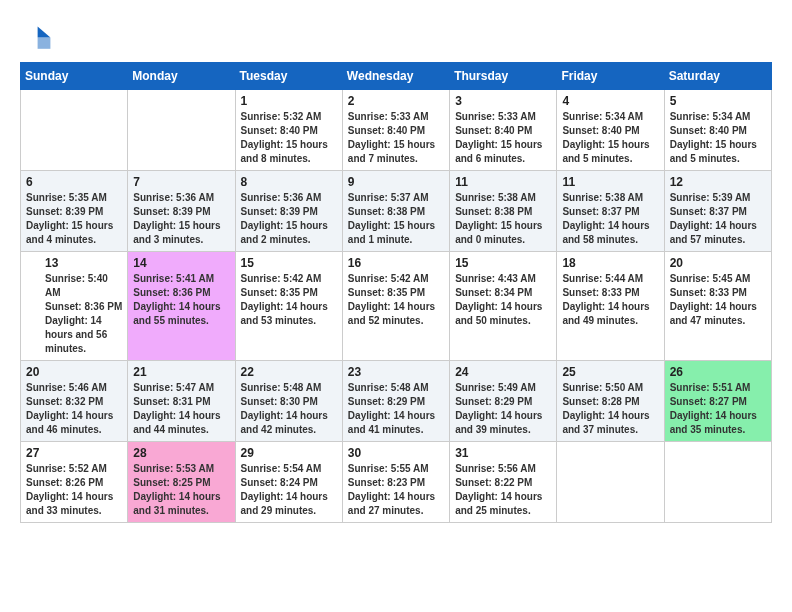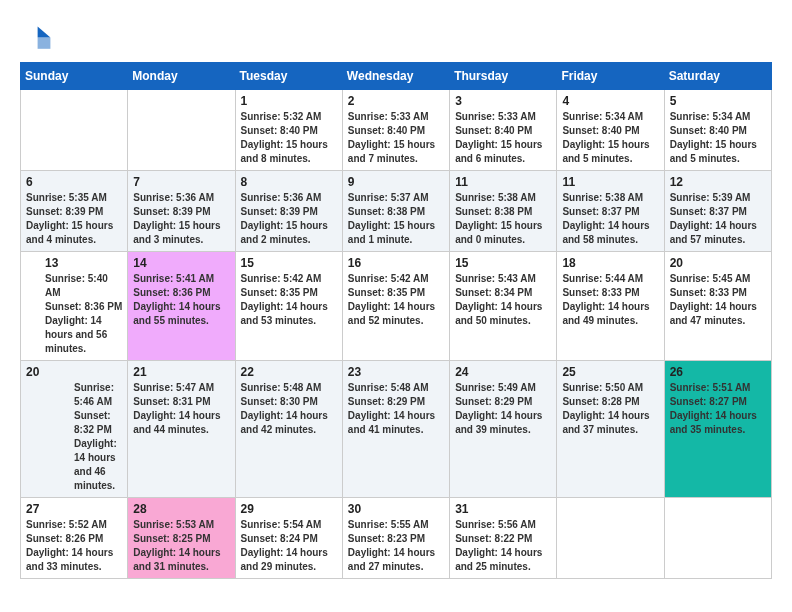--- a/index.html
+++ b/index.html
@@ -222,41 +222,41 @@
 Daylight: 14 hours and 53 minutes.</div>
         </td>
         <td style="background: rgb(255, 255, 255);">
           <span class="day-num">16</span>
           <div class="day-info" style="white-space: pre-line;">Sunrise: 5:42 AM
 Sunset: 8:35 PM
 Daylight: 14 hours and 52 minutes.</div>
         </td>
         <td style="background: rgb(255, 255, 255);">
           <span class="day-num">15</span>
-          <div class="day-info" style="white-space: pre-line;">Sunrise: 5:43 AM
+          <div class="day-info" style="white-space: pre-line;">Sunrise: 4:43 AM
 Sunset: 8:34 PM
 Daylight: 14 hours and 50 minutes.</div>
         </td>
         <td style="background: rgb(255, 255, 255);">
           <span class="day-num">18</span>
           <div class="day-info" style="white-space: pre-line;">Sunrise: 5:44 AM
 Sunset: 8:33 PM
 Daylight: 14 hours and 49 minutes.</div>
         </td>
         <td style="background: rgb(255, 255, 255);">
           <span class="day-num">20</span>
           <div class="day-info" style="white-space: pre-line;">Sunrise: 5:45 AM
 Sunset: 8:33 PM
 Daylight: 14 hours and 47 minutes.</div>
         </td>
       </tr>
       <tr>
         <td style="background: rgb(240, 244, 248);">
           <span class="day-num">20</span>
-          <div class="day-info" style="white-space: pre-line; margin-left: 48px;">Sunrise: 5:46 AM
+          <div class="day-info" style="white-space: pre-line;">Sunrise: 5:46 AM
 Sunset: 8:32 PM
 Daylight: 14 hours and 46 minutes.</div>
         </td>
         <td style="background: rgb(240, 244, 248);">
           <span class="day-num">21</span>
           <div class="day-info" style="white-space: pre-line;">Sunrise: 5:47 AM
 Sunset: 8:31 PM
 Daylight: 14 hours and 44 minutes.</div>
         </td>
         <td style="background: rgb(240, 244, 248);">
@@ -276,21 +276,21 @@
           <div class="day-info" style="white-space: pre-line;">Sunrise: 5:49 AM
 Sunset: 8:29 PM
 Daylight: 14 hours and 39 minutes.</div>
         </td>
         <td style="background: rgb(240, 244, 248);">
           <span class="day-num">25</span>
           <div class="day-info" style="white-space: pre-line;">Sunrise: 5:50 AM
 Sunset: 8:28 PM
 Daylight: 14 hours and 37 minutes.</div>
         </td>
-        <td style="background: #14b8a6;">
+        <td style="background: #86efac;">
           <span class="day-num">26</span>
           <div class="day-info" style="white-space: pre-line;">Sunrise: 5:51 AM
 Sunset: 8:27 PM
 Daylight: 14 hours and 35 minutes.</div>
         </td>
       </tr>
       <tr>
         <td style="background: rgb(255, 255, 255);">
           <span class="day-num">27</span>
           <div class="day-info" style="white-space: pre-line;">Sunrise: 5:52 AM

